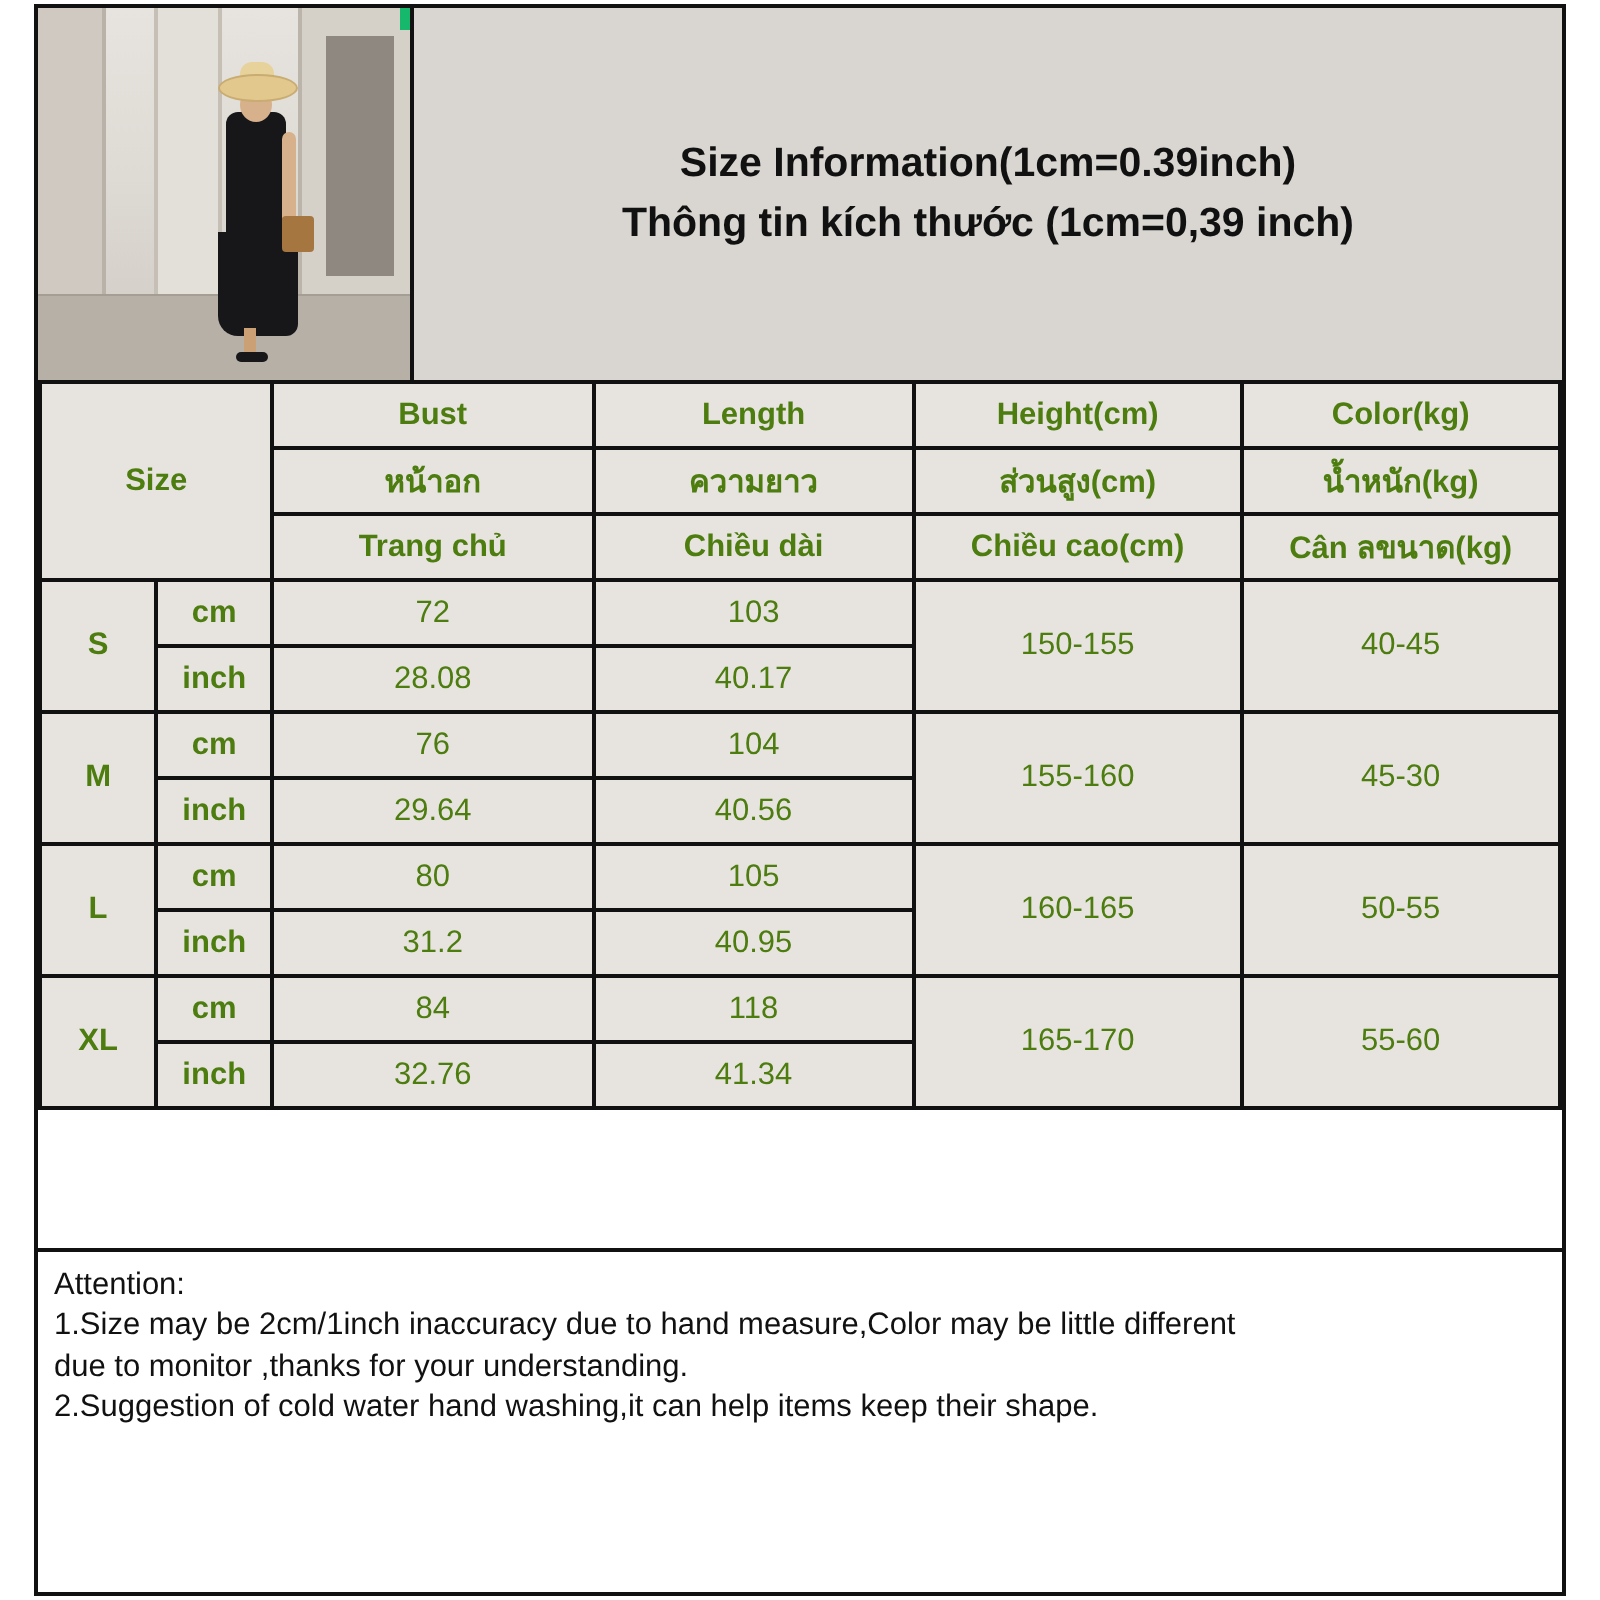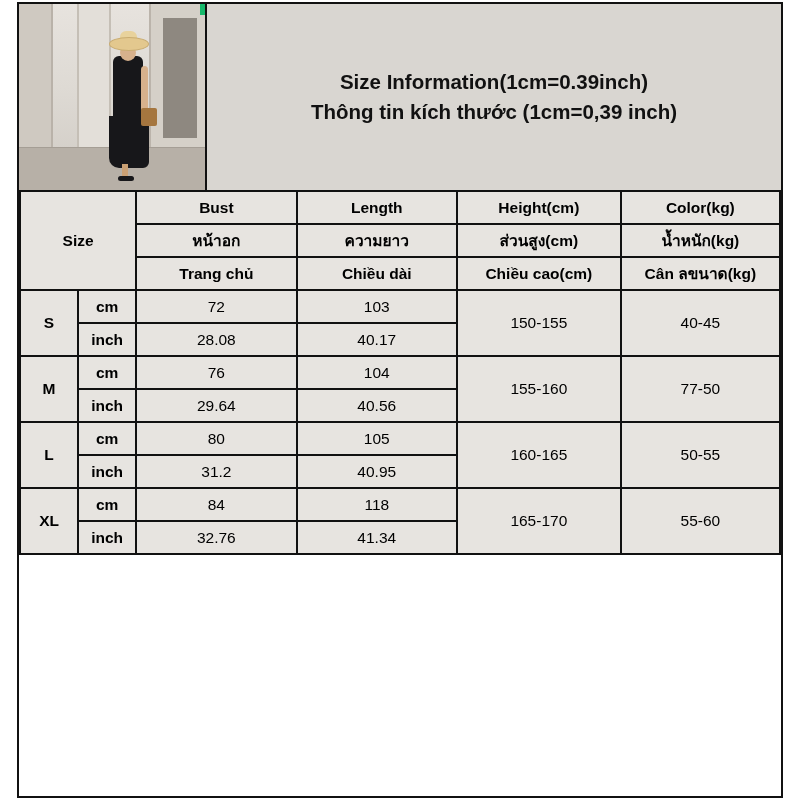--- a/index.html
+++ b/index.html
@@ -174,21 +174,21 @@
     top: 186px;
     width: 762px;
     border-collapse: collapse;
     table-layout: fixed;
   }
   table.size-table td {
     border: 2px solid #111111;
     text-align: center;
     vertical-align: middle;
     font-size: 15.5px;
-    color: #000000;
+    color: #4d7c0f;
     padding: 0;
     height: 31px;
     background: #e7e4e0;
   }
   td.c-size-label {
     width: 103px;
     font-size: 23px;
     font-weight: bold;
   }
   td.c-unit {
@@ -304,21 +304,21 @@
           <td class="c-bust val">28.08</td>
           <td class="c-length val">40.17</td>
         </tr>
 
         <tr>
           <td class="c-size-label row-label" rowspan="2">M</td>
           <td class="c-unit">cm</td>
           <td class="c-bust val">76</td>
           <td class="c-length val">104</td>
           <td class="c-height val" rowspan="2">155-160</td>
-          <td class="c-weight val" rowspan="2">77-50</td>
+          <td class="c-weight val" rowspan="2">45-30</td>
         </tr>
         <tr>
           <td class="c-unit">inch</td>
           <td class="c-bust val">29.64</td>
           <td class="c-length val">40.56</td>
         </tr>
 
         <tr>
           <td class="c-size-label row-label" rowspan="2">L</td>
           <td class="c-unit">cm</td>
@@ -342,15 +342,21 @@
           <td class="c-weight val" rowspan="2">55-60</td>
         </tr>
         <tr>
           <td class="c-unit">inch</td>
           <td class="c-bust val">32.76</td>
           <td class="c-length val">41.34</td>
         </tr>
       </tbody>
     </table>
 
+    <div class="attention">
+      <p>Attention:</p>
+      <p>1.Size may be 2cm/1inch inaccuracy due to hand measure,Color may be little different</p>
+      <p>due to monitor ,thanks for your understanding.</p>
+      <p>2.Suggestion of cold water hand washing,it can help items keep their shape.</p>
+    </div>
 
   </div>
 </div>
 
 </body></html>

